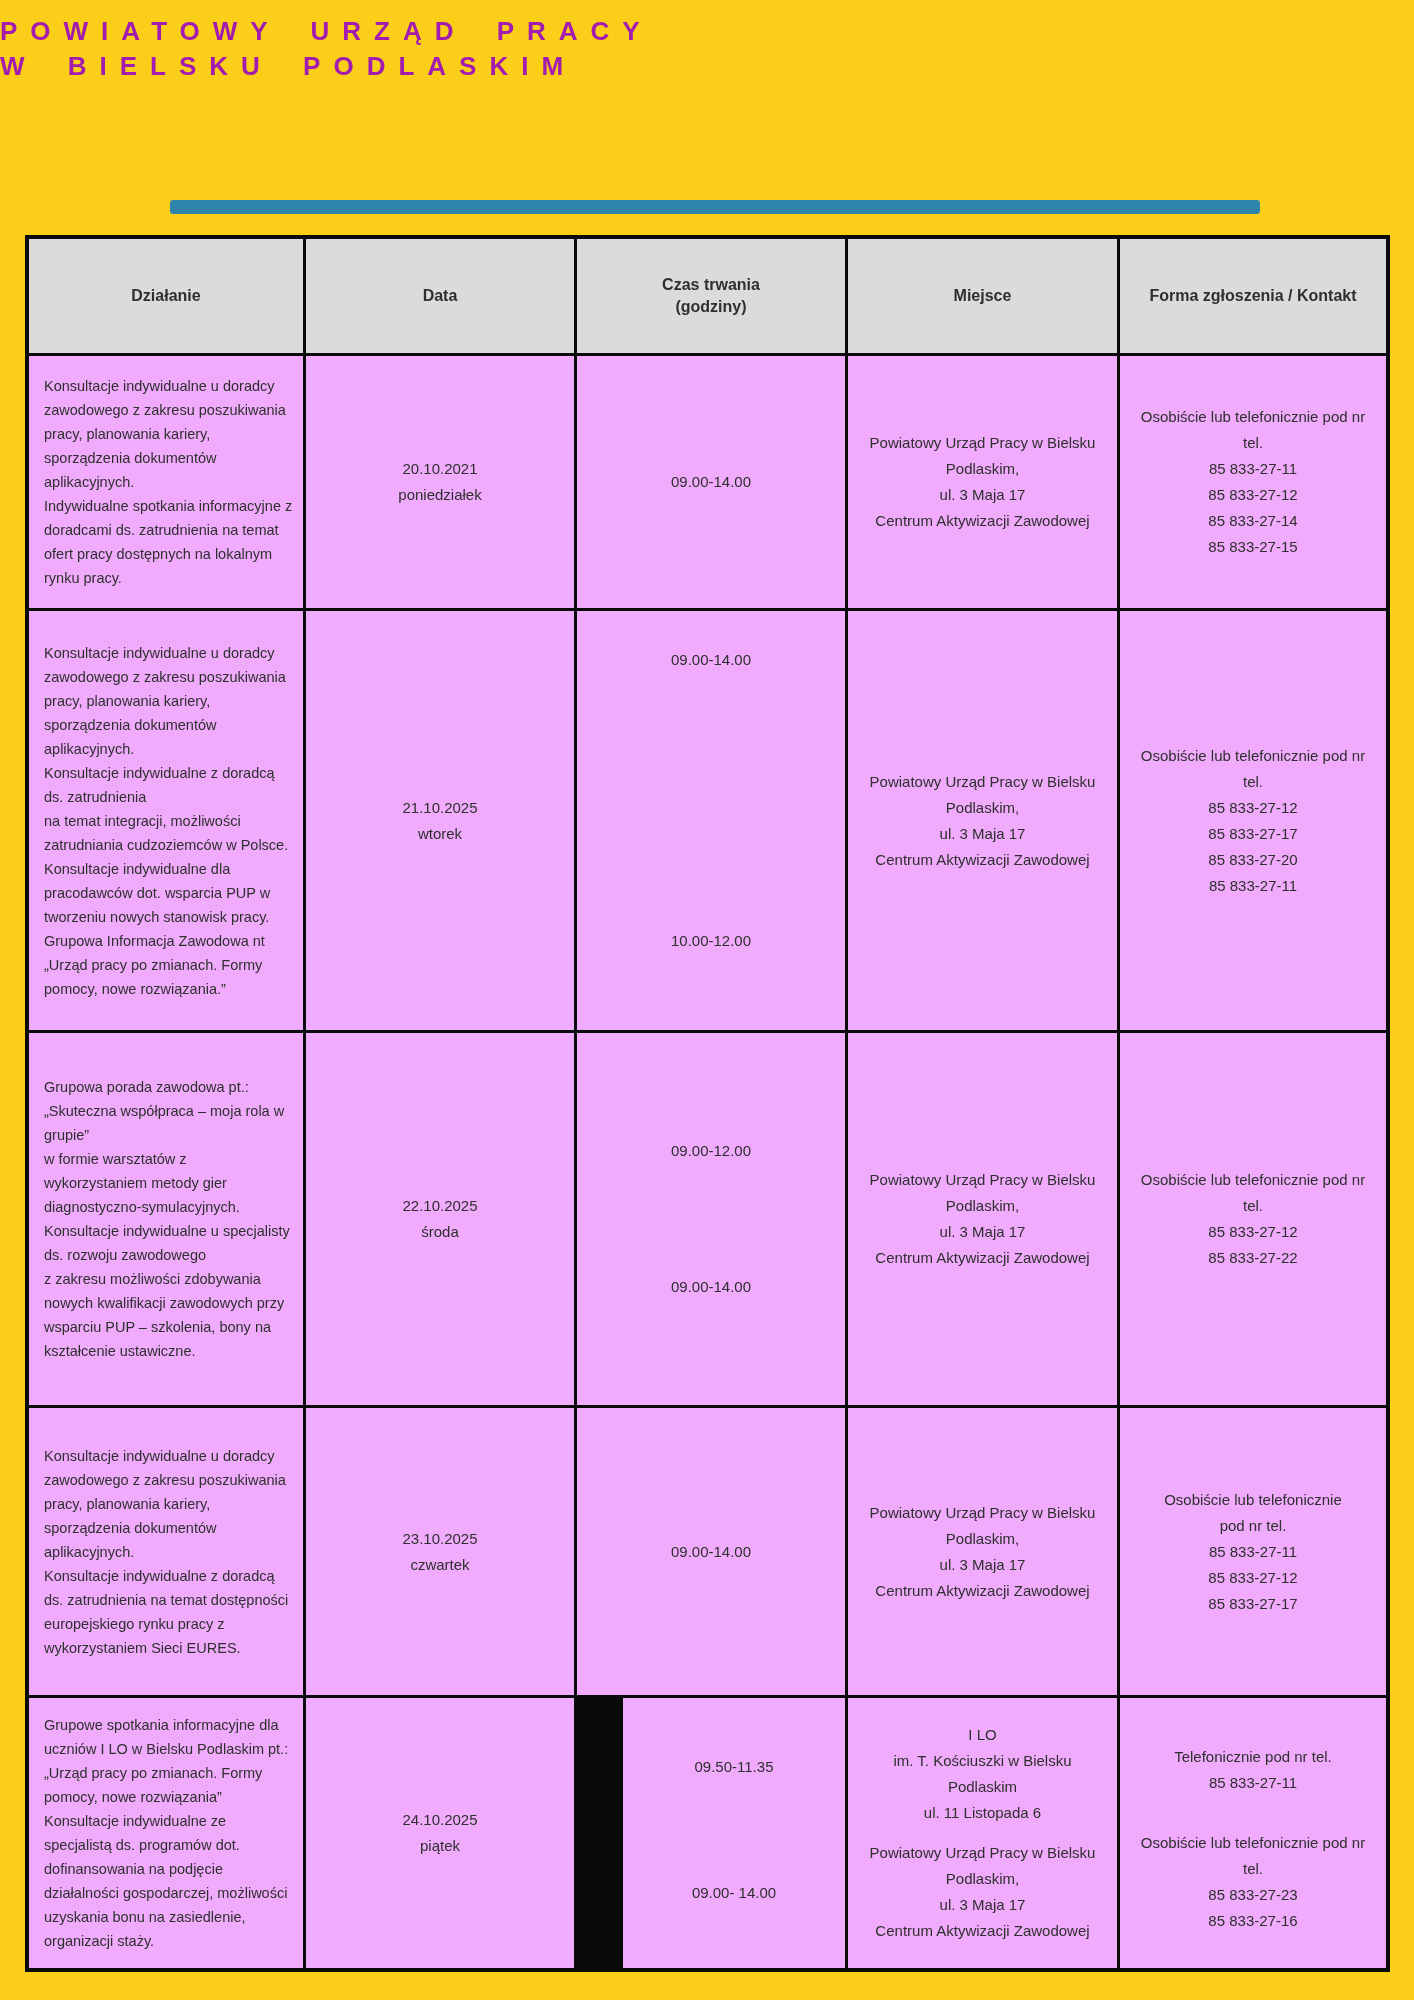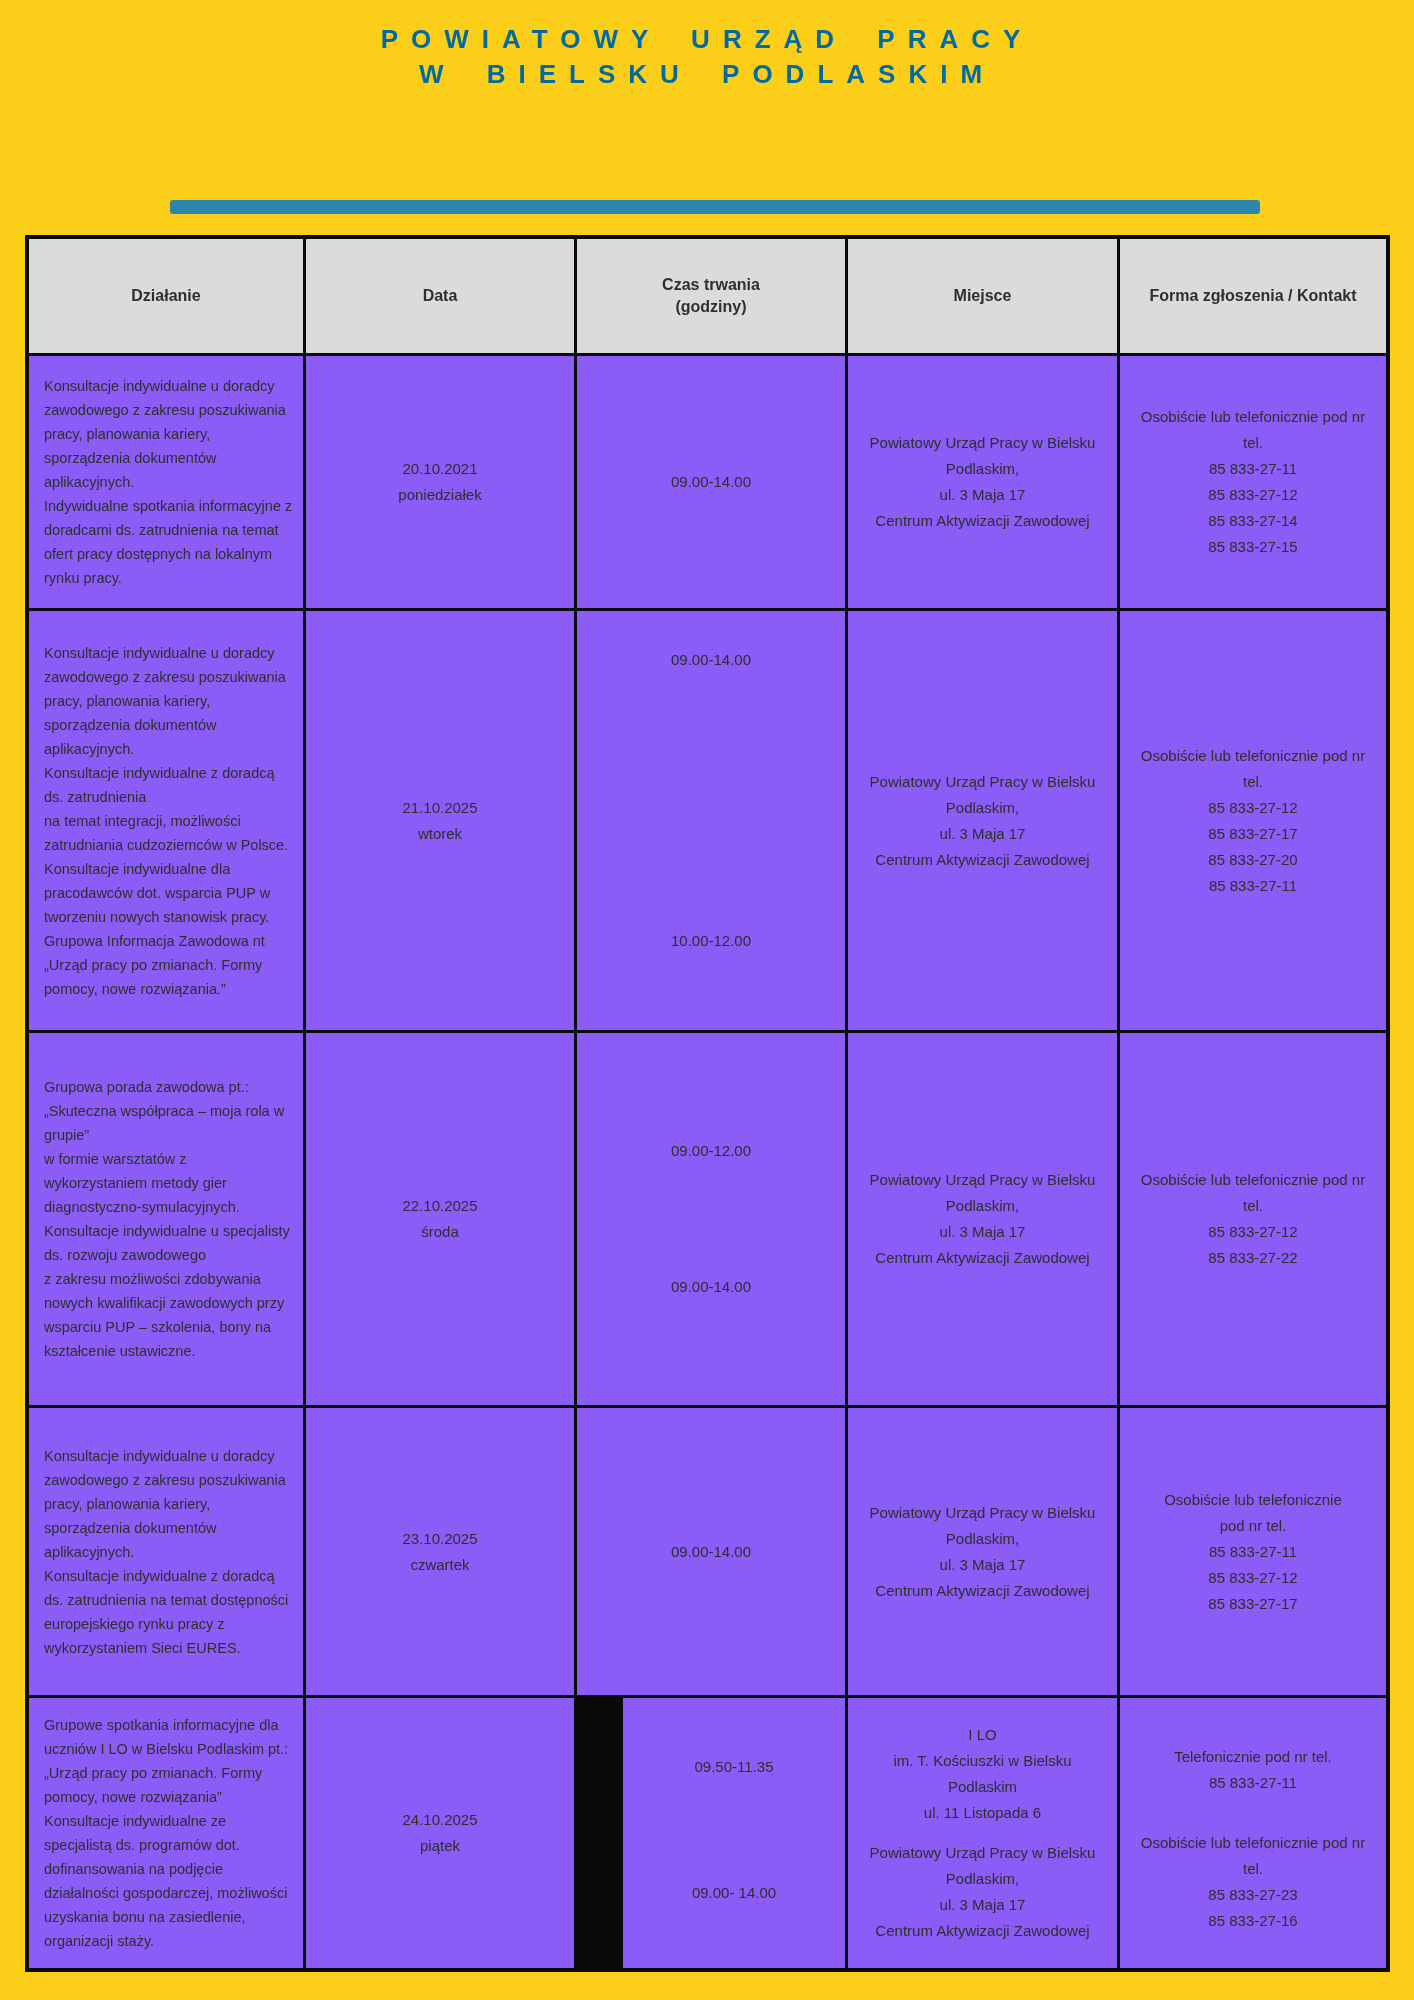--- a/index.html
+++ b/index.html
@@ -4,22 +4,22 @@
 <style>
   html,body { margin:0; padding:0; }
   body {
     width:1414px; height:2000px;
     background:#FBCE1A;
     position:relative;
     overflow:hidden;
     font-family:"Liberation Sans","DejaVu Sans",sans-serif;
   }
   .pg-header {
-    position:absolute; top:22px; left:0; width:1414px;
-    text-align:center; color:#0369a1; font-weight:bold;
+    position:absolute; top:14px; left:0; width:1414px;
+    text-align:left; color:#a21caf; font-weight:bold;
   }
   .pg-line {
     font-size:26px; line-height:35px;
     letter-spacing:13px; word-spacing:10px;
     white-space:nowrap;
   }
   .accent-bar {
     position:absolute; top:200px; left:170px;
     width:1090px; height:14px;
     background:#2E86AD; border-radius:3px;
@@ -28,21 +28,21 @@
     position:absolute; left:25px; top:235px;
     width:1365px; height:1737px;
     box-sizing:border-box;
     background:#0A0A0A; border:4px solid #0A0A0A;
     display:grid;
     grid-template-columns:274px 268px 268px 269px 1fr;
     grid-template-rows:114px 252px 419px 372px 287px 1fr;
     gap:3px;
   }
   .cell {
-    background:#8b5cf6; color:#2F2F2F;
+    background:#f0abfc; color:#2F2F2F;
     font-size:15px; line-height:26px;
     white-space:pre-line;
     overflow:hidden;
   }
   .hcell {
     background:#DBDBDB; font-weight:bold;
     display:flex; align-items:center; justify-content:center;
     text-align:center; font-size:16px; line-height:22px;
   }
   .c-left {

